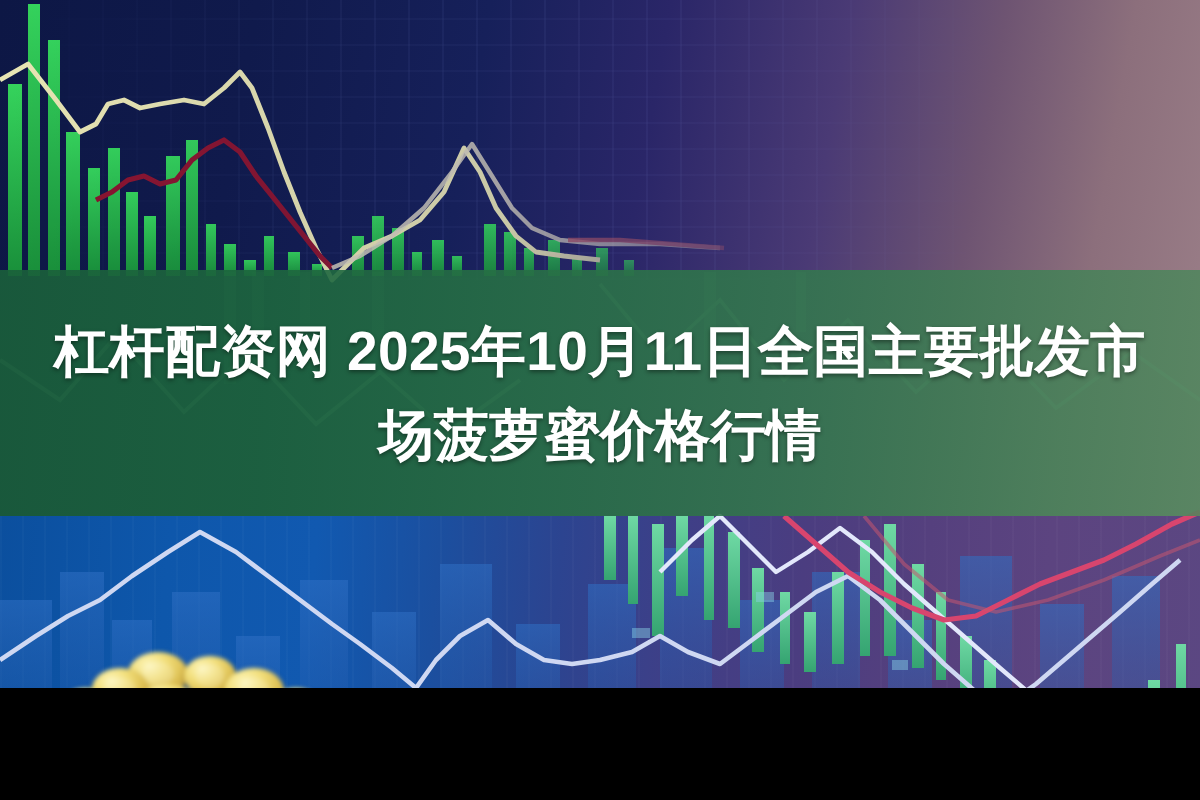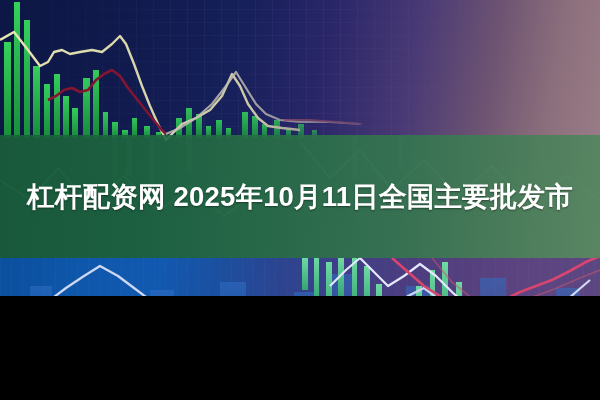--- a/index.html
+++ b/index.html
@@ -7,21 +7,21 @@
     padding: 0;
     background: #000;
   }
   body {
     font-family: "Liberation Sans", sans-serif;
   }
 
   #banner {
     position: relative;
     width: 600px;
-    height: 296px;
+    height: 344px;
     overflow: hidden;
     background: #0b1340;
   }
 
   
   .top-panel {
     position: absolute;
     left: 0; top: 0; width: 600px; height: 262px;
     background:
       linear-gradient(100deg,
@@ -317,15 +317,16 @@
     <div class="coin" style="left:94px; top:56px; width:30px; height:23px;"></div>
     <div class="coin" style="left:128px;top:58px; width:28px; height:21px;"></div>
     <div class="coin" style="left:156px;top:48px; width:26px; height:20px;"></div>
     <div class="coin" style="left:150px;top:64px; width:28px; height:20px;"></div>
   </div>
 
   <div class="green-band"></div>
 
   <div class="title-wrap">
     <div class="title-line">杠杆配资网 2025年10月11日全国主要批发市</div>
+    <div class="title-line">场菠萝蜜价格行情</div>
   </div>
 
 </div>
 
 </body></html>

